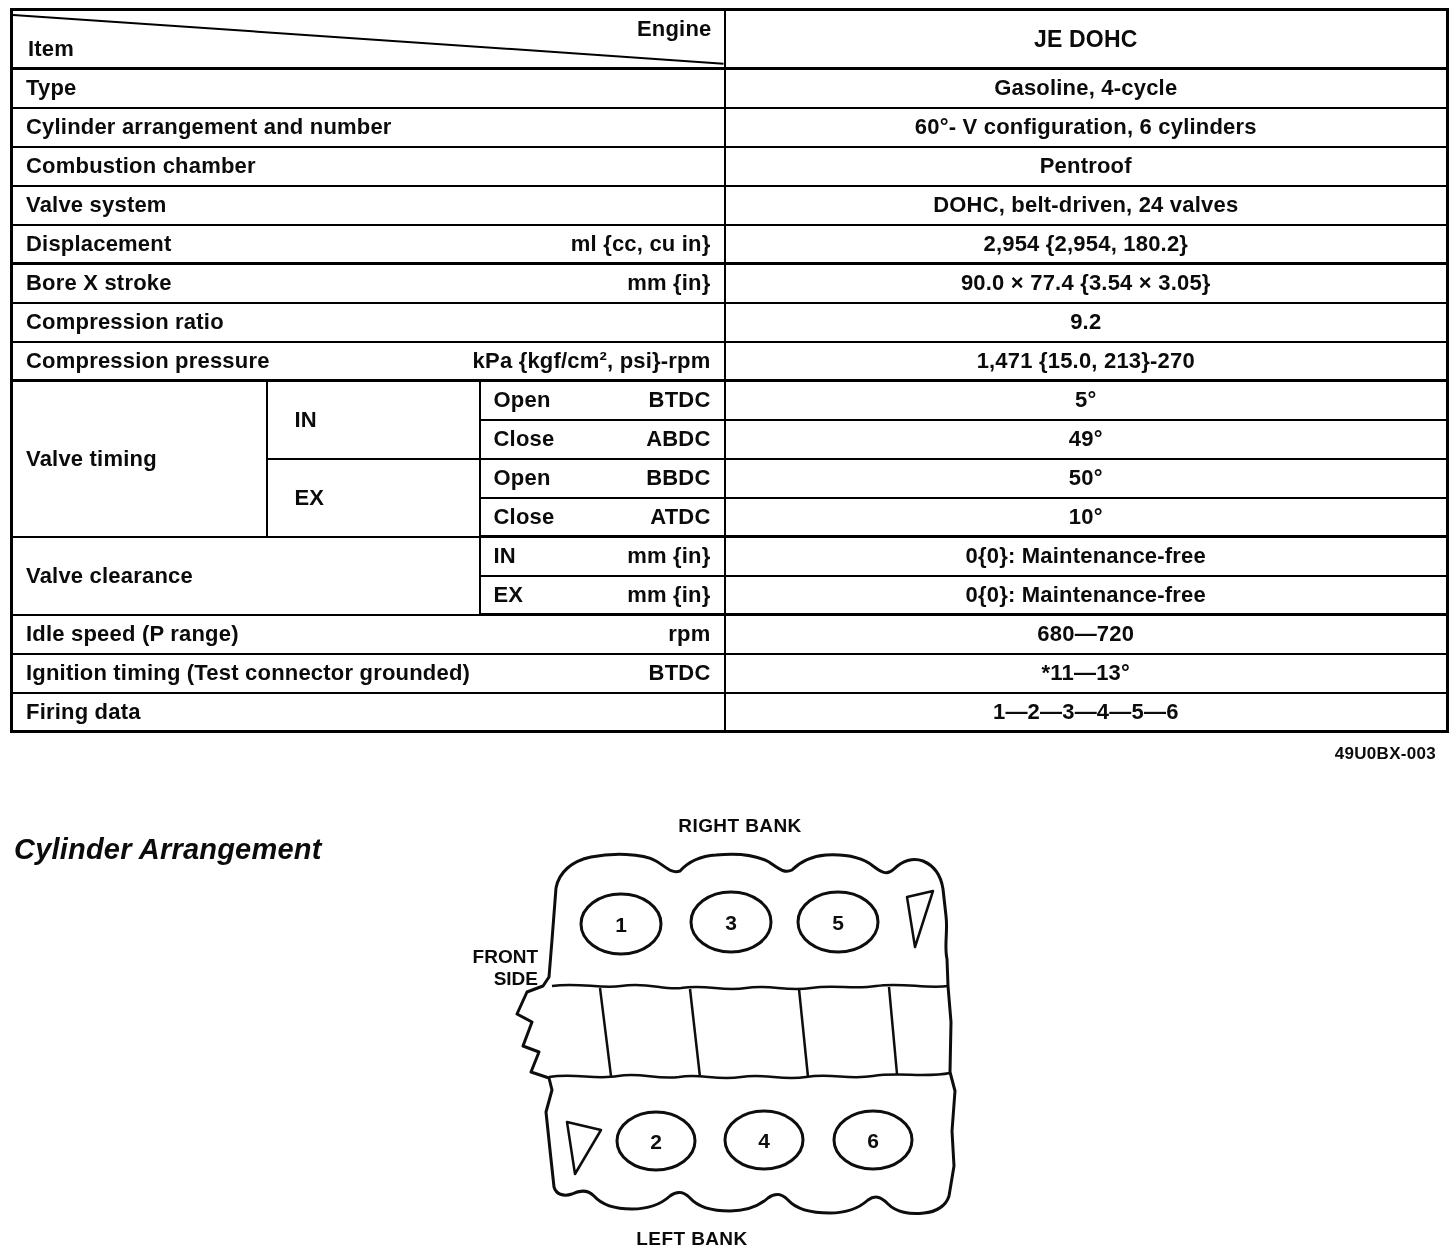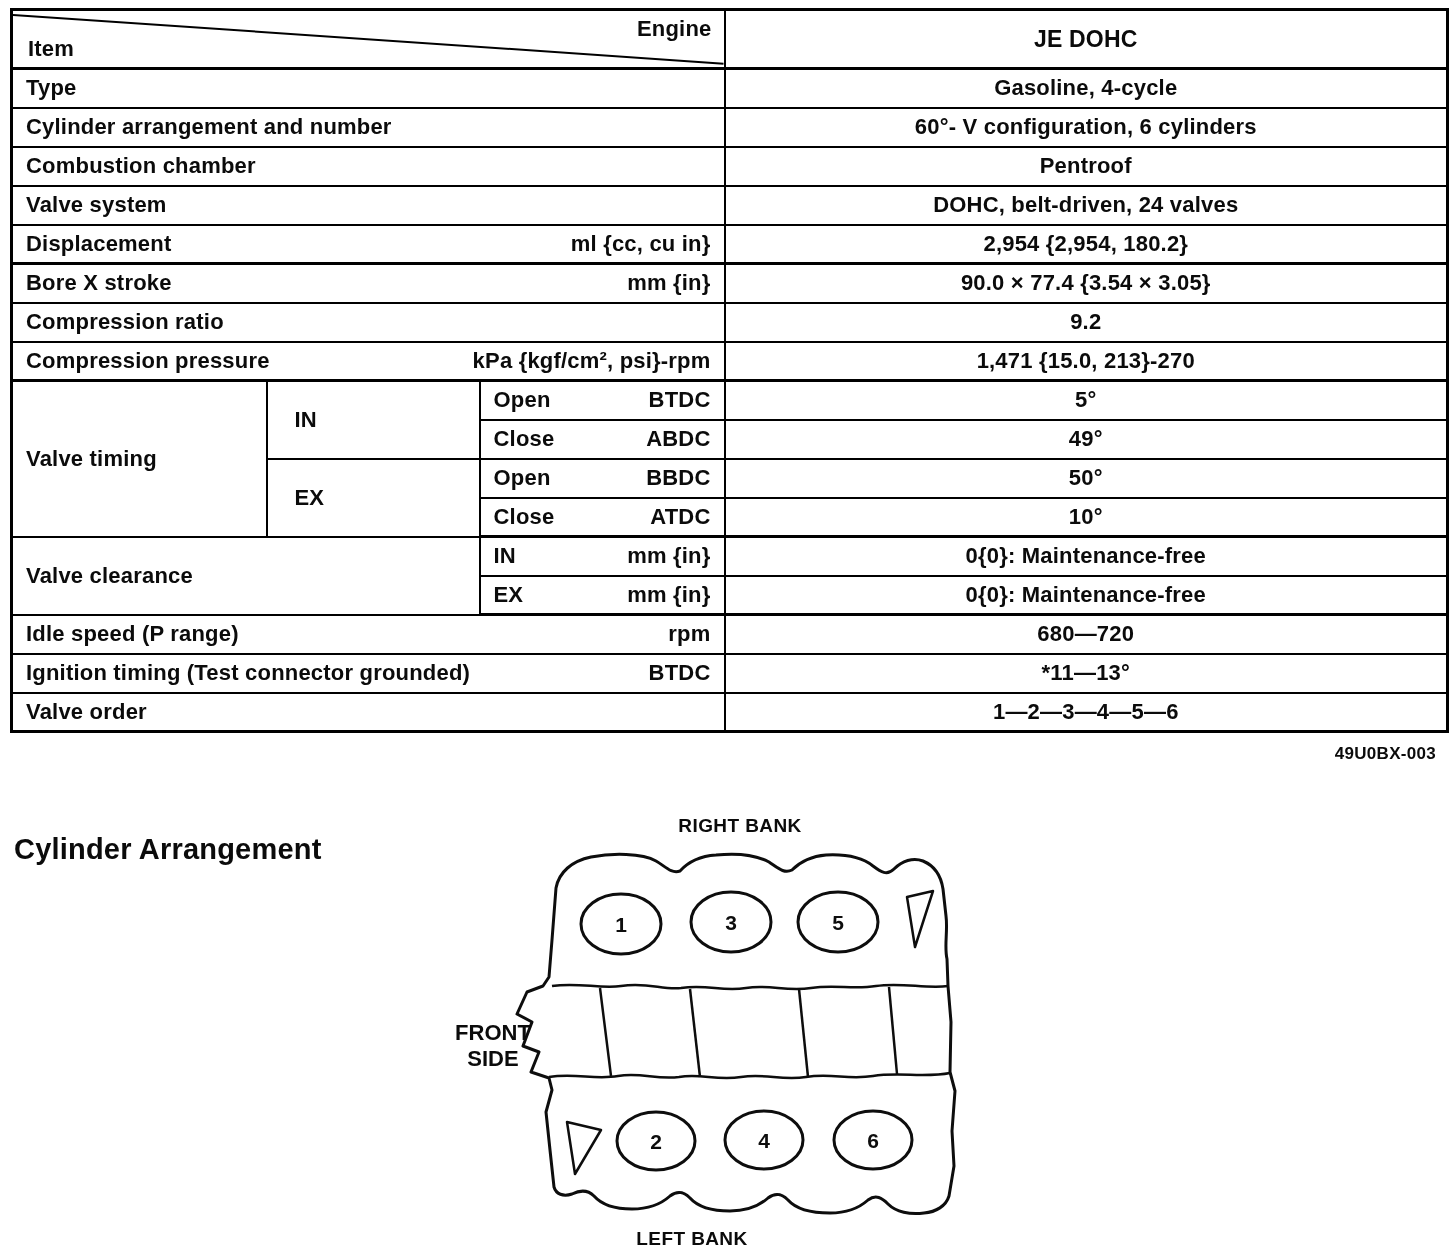--- a/index.html
+++ b/index.html
@@ -35,35 +35,35 @@
 
   .split { display:flex; justify-content:space-between; align-items:flex-end; width:100%; }
   .inex-cell { padding-left:27px !important; }
 
   
   .footnote { position:absolute; left:12px; top:751px; font-size:22px; font-weight:600; }
   .footnote .mark { display:inline-block; width:34px; }
   .doc-code { position:absolute; right:20px; top:744px; font-size:17px; font-weight:600; letter-spacing:0.3px;text-align:right; }
 
   
-  .section-title { position:absolute; left:14px; top:833px; font-size:29px; font-weight:700; letter-spacing:0.2px; }
+  .section-title { position:absolute; left:14px; top:833px; font-size:29px; font-weight:700; letter-spacing:0.2px;font-style:italic; }
 
   .diagram-svg { position:absolute; left:0; top:0; width:1456px; height:1258px; }
   .diagram-svg path, .diagram-svg line { stroke:#0d0d0d; fill:none; }
   .diagram-svg .outline { stroke-width:3; stroke-linejoin:round; }
   .diagram-svg .wavy { stroke-width:2.5; }
   .diagram-svg .conn { stroke-width:2.5; }
   .diagram-svg ellipse { stroke:#0d0d0d; stroke-width:3; fill:#ffffff; }
   .diagram-svg .tri { stroke-width:2.5; stroke-linejoin:round; }
   .diagram-svg text { font-family:"Liberation Sans", sans-serif; font-size:21px; font-weight:700; fill:#0d0d0d; text-anchor:middle; }
 
   .bank-label { position:absolute; font-size:19px; font-weight:700; text-align:center; letter-spacing:0.4px; }
   .right-bank { left:640px; top:815px; width:200px; }
   .left-bank  { left:592px; top:1228px; width:200px; }
-  .front-side { position:absolute; left:448px; top:1020px; width:90px; text-align:center; font-size:22px; font-weight:700; line-height:1.18; }
+  .front-side { position:absolute; left:448px; top:946px; width:90px; text-align:right; font-size:19px; font-weight:700; line-height:1.18; }
   .front-side span { display:block; }
 </style>
 </head>
 <body>
 
 <div class="page">
 
   <table class="spec-table">
     <colgroup>
       <col style="width:255px">
@@ -230,21 +230,21 @@
             <div class="split">
               <span>Ignition timing (Test connector grounded)</span>
               <span>BTDC</span>
             </div>
           </td>
         <td class="val">*11—13°</td>
       </tr>
       <tr>
         <td colspan="3">
             <div class="split">
-              <span>Valve order</span>
+              <span>Firing data</span>
               <span></span>
             </div>
           </td>
         <td class="val">1—2—3—4—5—6</td>
       </tr>
     </tbody>
   </table>
 
   <div class="doc-code">49U0BX-003</div>
 

